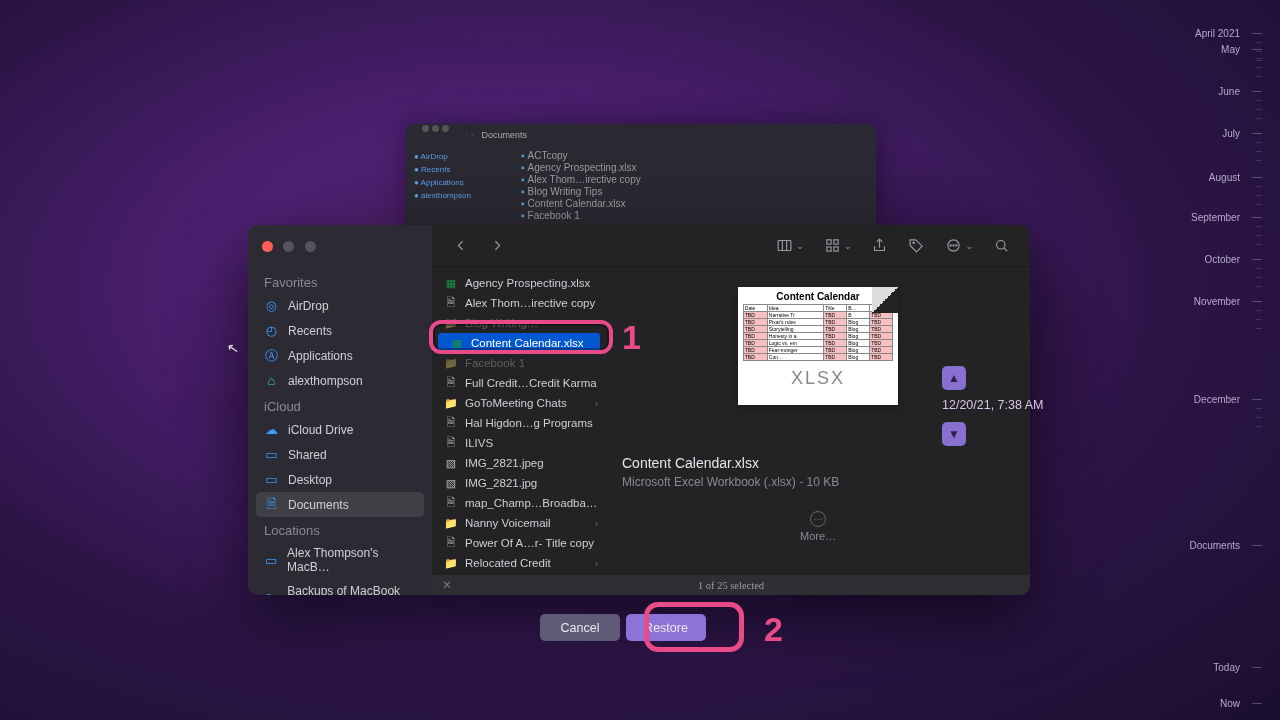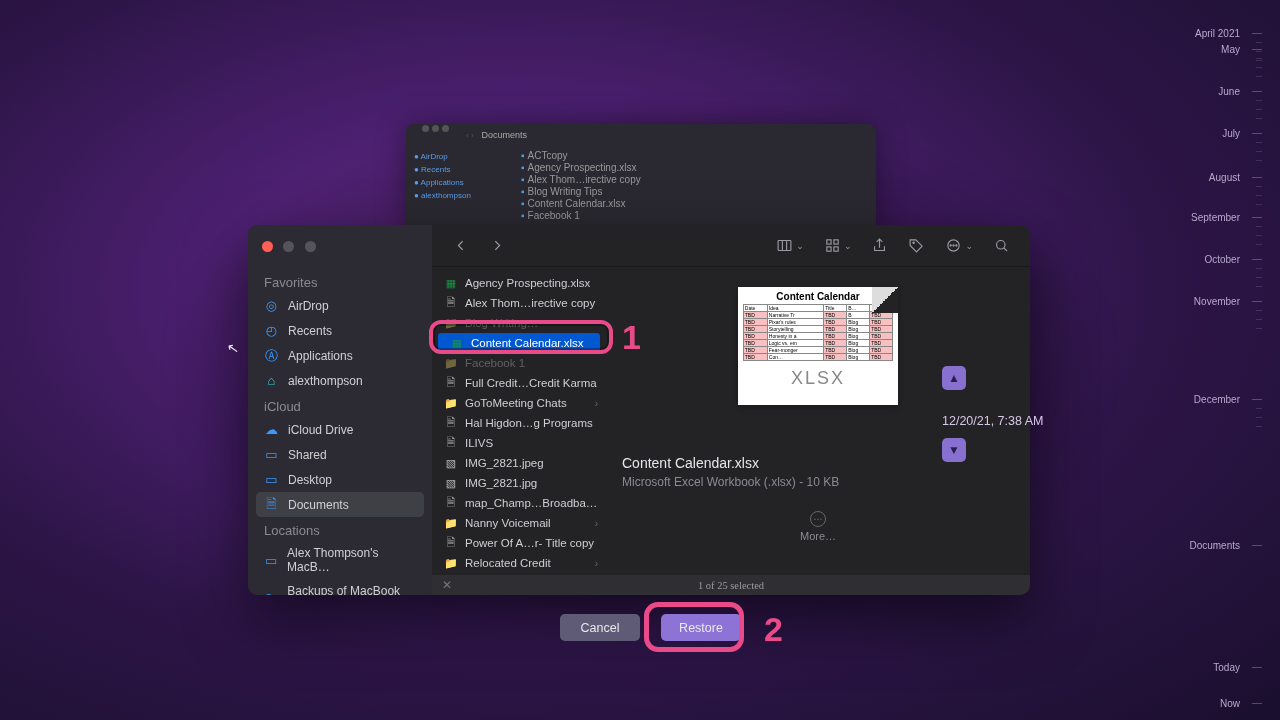--- a/index.html
+++ b/index.html
@@ -98,41 +98,41 @@
 
 .statusbar {
   height: 20px; background:#2f2f33; display:flex; align-items:center; font-size:10.5px; color:#9a9aa0;
   position:relative; padding:0 10px;
 }
 .statusbar .x{color:#777;font-size:12px;}
 .statusbar .sel{position:absolute; left:50%; transform:translateX(-50%);font-family:Liberation Serif, serif;}
 
 
 .dialog-btns {
-  position:absolute; left:560px; top:614px; display:flex; gap:21px; align-items:center;
+  position:absolute; left:540px; top:614px; display:flex; gap:6px; align-items:center;
 }
 .dlg-btn { width:80px; height:27px; border:none; border-radius:5px; font-size:12.5px; color:#e8e8ec; background:#5f5b76;}
 .dlg-btn.primary { background:#8d73d6; }
 
 .annot2 {
   position:absolute; left:644px; top:602px; width:100px; height:50px;
   border:5px solid #e94b88; border-radius:14px; pointer-events:none;
 }
 .annot-num { position:absolute; font-size:34px; font-weight:600; color:#e94b88; }
 .annot-num.n1{ left:622px; top:318px;}
 .annot-num.n2{ left:764px; top:610px;}
 
 
 .timeline { position:absolute; right:18px; top:22px; bottom:10px; width:90px; }
 .tl-label { position:absolute; right:22px; color:#b8a8cc; font-size:10px; white-space:nowrap;}
 .tl-tick { position:absolute; right:0; width:10px; border-top:1px solid rgba(200,180,220,0.35);}
 .tl-minor { width:6px; border-top:1px solid rgba(200,180,220,0.18);}
 .snap-controls { position:absolute; right:200px; top:366px; width:140px; }
 .sq-btn { width:24px; height:24px; background:#8870d0; border-radius:5px; display:flex;align-items:center;justify-content:center; color:#2a1f4a; font-size:12px; margin-left:2px;}
-.snap-time { color:#d8c8e8; font-size:12.5px; margin:24px 0 10px 2px;}
+.snap-time { color:#d8c8e8; font-size:12.5px; margin:8px 0 10px 2px;}
 
 .cursor { position:absolute; left:227px; top:340px; font-size:14px; color:#eee; transform:rotate(-10deg);}
 </style>
 </head>
 <body>
 
 <div class="pixel-shadow"></div>
 
 <div class="bg-finder">
   <div class="tb">

